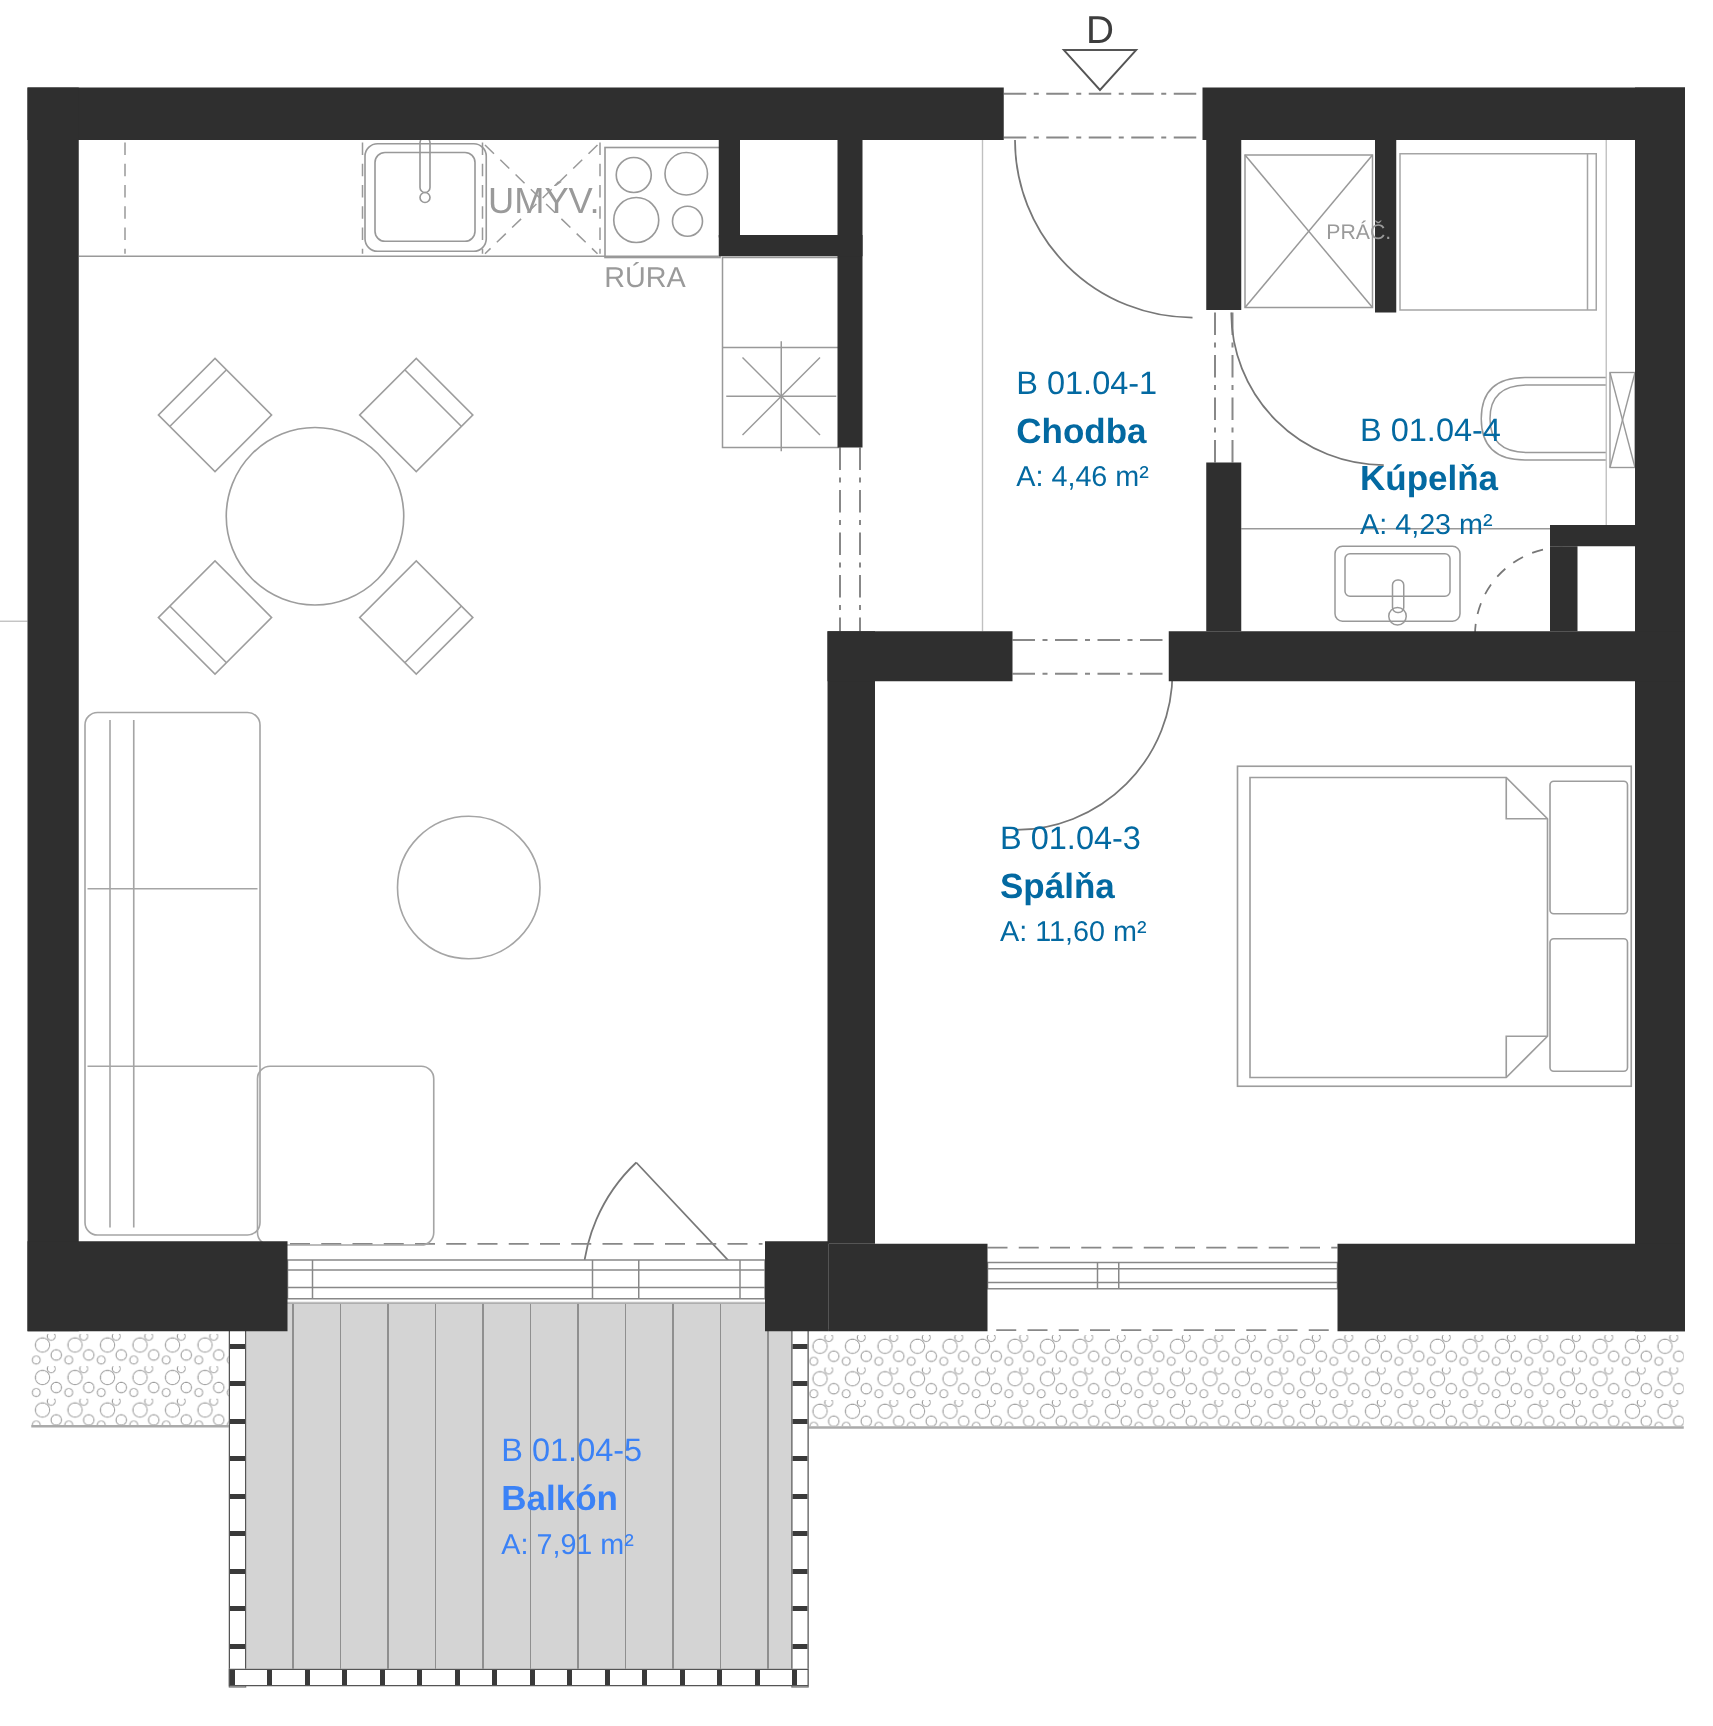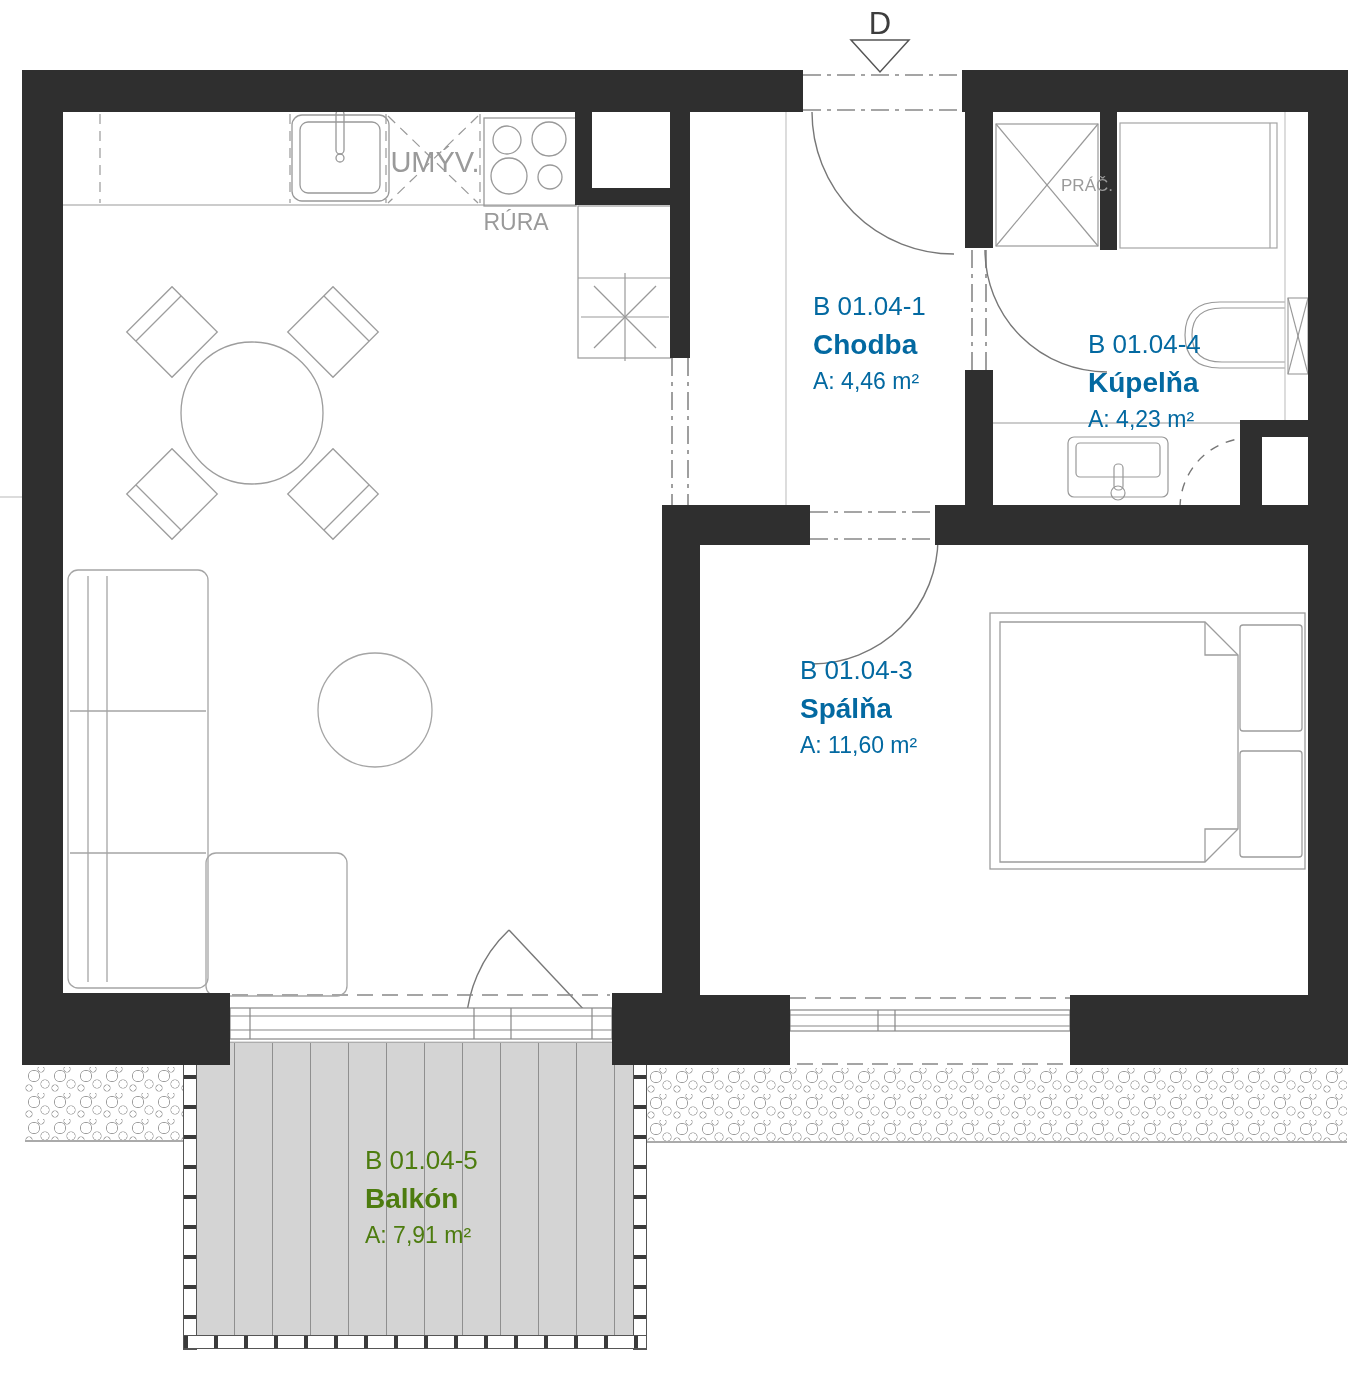--- a/index.html
+++ b/index.html
@@ -33,21 +33,21 @@
   .rail-h{
     position:absolute;z-index:9;height:12px;border:1px solid #555;background-color:#fff;
     background-image:repeating-linear-gradient(90deg,#3a3a3a 0 4px,#fff 4px 30px);
   }
   
   .room-label{position:absolute;z-index:40;color:#0369a1;font-size:26px;line-height:1.42;white-space:nowrap;}
   .room-label .name{font-weight:bold;font-size:28px;}
   .room-label .area{font-size:23px;}
   .appl-label{position:absolute;z-index:40;color:#9a9a9a;white-space:nowrap;transform:translate(-50%,-50%);}
   .door-mark{position:absolute;z-index:40;color:#3d3d3d;font-size:31px;transform:translate(-50%,0);}
-  .balcony-label{color:#4d7c0f;}
+  .balcony-label{color:#3b82f6;margin-left:36px;}
 </style>
 </head>
 <body>
 
 <div id="plan">
 
   <div class="gravel" style="left:25px;top:1067px;width:160px;height:73px;"></div>
   <div class="gravel" style="left:647px;top:1068px;width:700px;height:73px;"></div>
 
   <div class="deck" style="left:196px;top:1042px;width:438px;height:294px;"></div>

